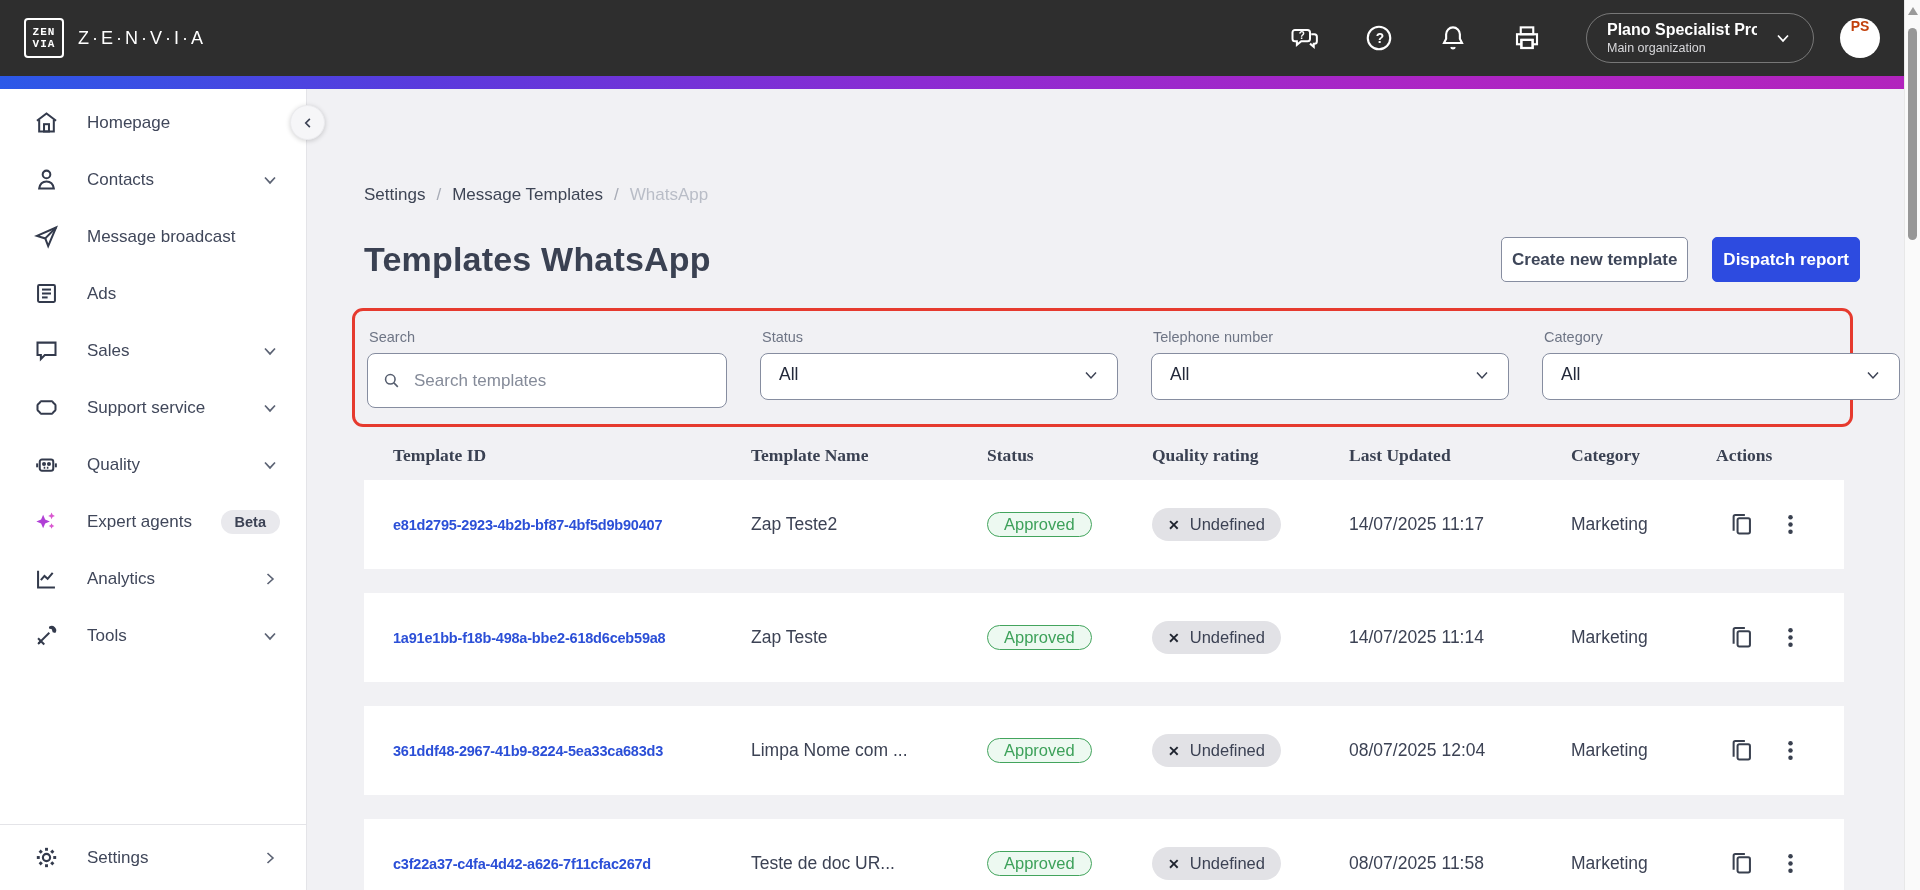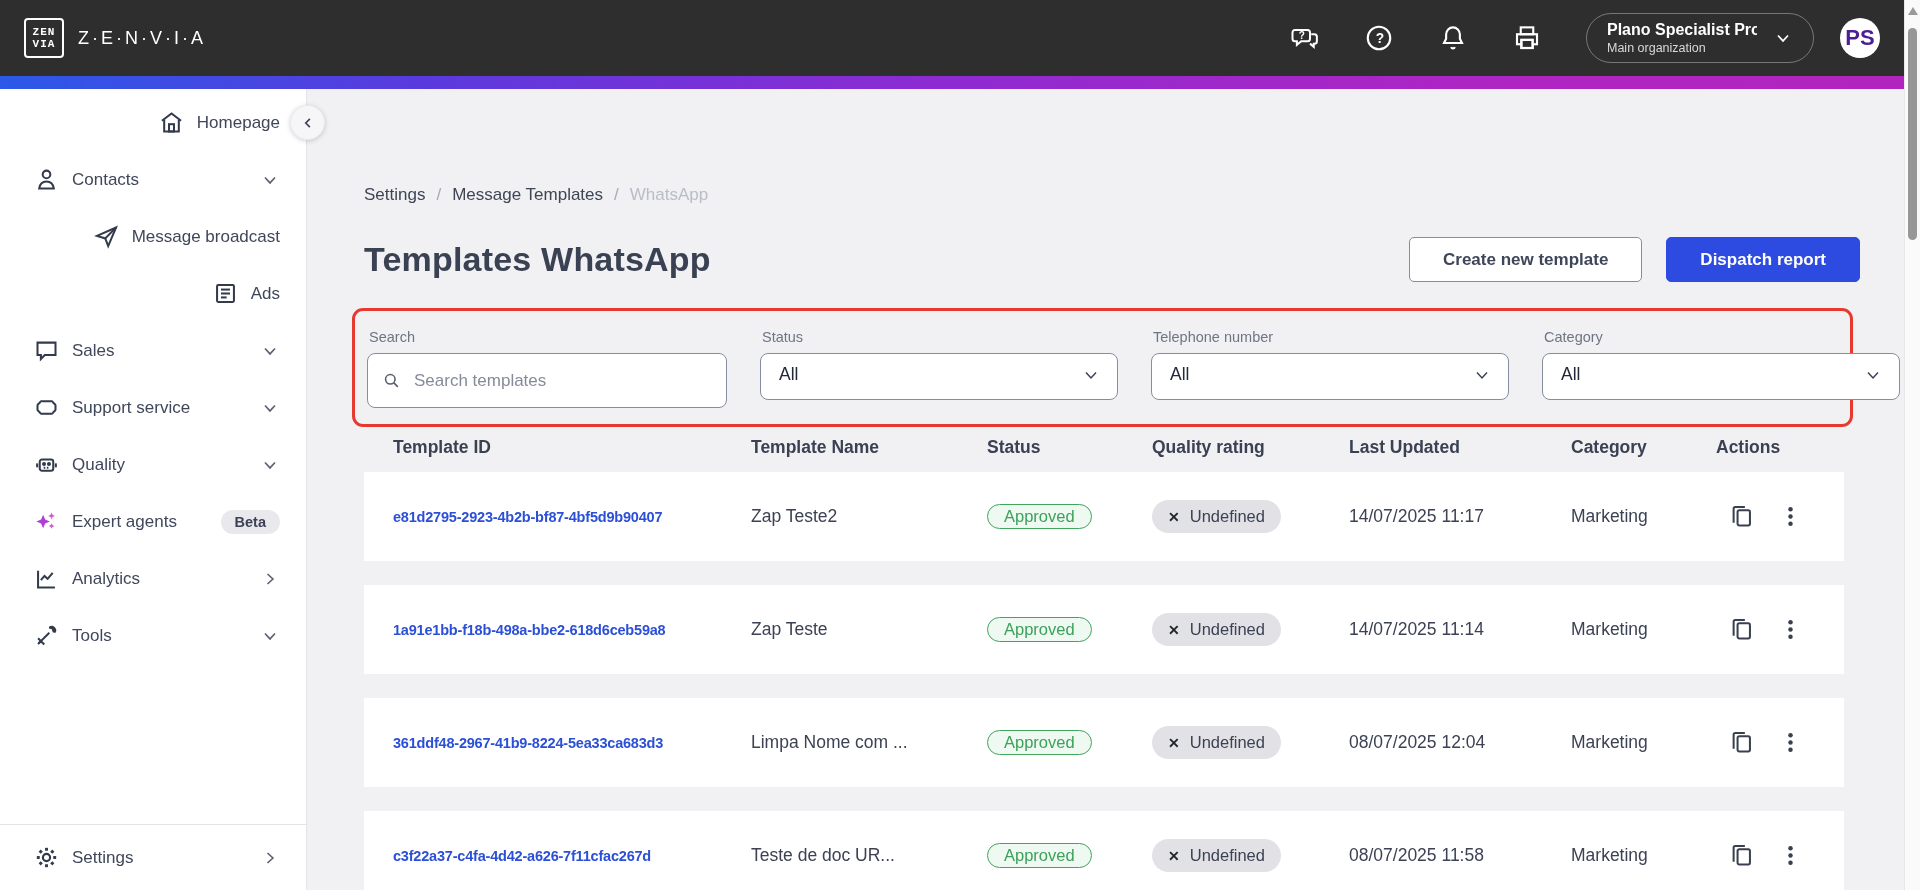--- a/index.html
+++ b/index.html
@@ -29,41 +29,41 @@
   .org-pill{
     margin-left:44px; display:flex; align-items:center; gap:16px;
     border:1px solid rgba(255,255,255,.35); border-radius:26px;
     padding:7px 20px 7px 20px; min-width:204px; cursor:pointer;
   }
   .org-texts{ display:flex; flex-direction:column; max-width:150px; }
   .org-name{ font-size:16px; font-weight:600; white-space:nowrap; overflow:hidden; }
   .org-sub{ font-size:12.5px; color:#d9d9dc; margin-top:2px; }
   .avatar{
     margin-left:26px; width:40px; height:40px; border-radius:50%;
-    background:#fff; color:#4c1d95; font-weight:700; font-size:22px;
-    display:flex; align-items:center; justify-content:center; cursor:pointer;
+    background:#fff; color:#c2410c; font-weight:700; font-size:14px;
+    display:flex; justify-content:center; cursor:pointer;
   }
 
   
   .gradient-bar{
     height:13px;
     background:linear-gradient(90deg,#2b59e8 0%,#5a3add 22%,#8c2bd2 48%,#ad25c4 75%,#b224bd 100%);
   }
 
   
   .app{ display:flex; height:801px; position:relative; }
 
   
   .sidebar{
     width:307px; background:#fff; border-right:1px solid #e4e4e8;
     padding-top:5px; display:flex; flex-direction:column; position:relative; z-index:2;
   }
   .nav-item{
     display:flex; align-items:center; height:57px; padding:0 26px 0 33px;
-    gap:12px; cursor:pointer; color:#40475a; font-size:17px;justify-content:flex-end;
+    gap:27px; cursor:pointer; color:#40475a; font-size:17px;
   }
   .nav-icon{ width:27px; height:27px; color:#333a4c; flex:none; }
   .nav-label{ white-space:nowrap; }
   .nav-chevron{ margin-left:auto; width:20px; height:20px; color:#5c6374; }
   .beta-badge{
     margin-left:auto; background:#e9e9ed; color:#3c4254; font-weight:700;
     font-size:14.5px; padding:4px 14px; border-radius:14px;
   }
   .sidebar-bottom{
     margin-top:auto; border-top:1px solid #e4e4e8; padding:3px 0;
@@ -81,21 +81,21 @@
   }
   .breadcrumb{ display:flex; align-items:center; gap:11px; font-size:17px; }
   .crumb{ color:#3e4555; cursor:pointer; }
   .crumb-sep{ color:#a7abb6; }
   .crumb.current{ color:#b9bdc7; cursor:default; }
 
   .title-row{ display:flex; align-items:center; margin-top:32px; margin-right:60px; }
   .page-title{ font-size:34px; font-weight:700; color:#3a4152; margin:0; letter-spacing:.2px; }
   .title-buttons{ margin-left:auto; display:flex; align-items:center; gap:24px; }
   .btn{
-    height:45px; padding:0 33px; border-radius:5px; font-size:17px; font-weight:700;
+    height:45px; padding:0 10px; border-radius:5px; font-size:17px; font-weight:700;
     display:flex; align-items:center; justify-content:center; cursor:pointer;
     font-family:"Liberation Sans", sans-serif;
   }
   .btn-outline{ background:#fff; border:1px solid #868da0; color:#3e4659; }
   .btn-primary{ background:#2d4be0; border:1px solid #2d4be0; color:#fff; }
 
   
   .filter-box{
     width:1501px; margin-left:-12px; margin-top:26px; height:119px;
     border:3px solid #e63a2e; border-radius:11px; padding:18px 12px 0 12px;
@@ -119,21 +119,21 @@
   }
   .select-value{ font-size:17.5px; color:#23293a; }
   .select-chevron{ margin-left:auto; width:20px; height:20px; color:#3c4254; }
 
   
   .table{ width:1480px; margin-top:0; }
   .t-grid{
     display:grid; grid-template-columns:358px 236px 165px 197px 222px 145px 1fr;
     align-items:center; padding-left:29px;
   }
-  .t-head{ height:41px; margin-top:0; }
+  .t-head{ height:41px; margin-top:8px;font-family:Liberation Serif, serif; }
   .t-head .th{ font-size:17.5px; font-weight:700; color:#3a4152; }
   .t-rows{ display:flex; flex-direction:column; gap:24px; margin-top:4px; }
   .t-row{ background:#fff; height:89px; }
   .cell-id{
     color:#2b4fd7; font-size:14.5px; font-weight:700; cursor:pointer;
     white-space:nowrap; overflow:hidden; text-overflow:ellipsis; padding-right:20px;
     letter-spacing:-.2px;
   }
   .cell-name{ font-size:17.5px; color:#3c4254; white-space:nowrap; overflow:hidden; }
   .pill-approved{

